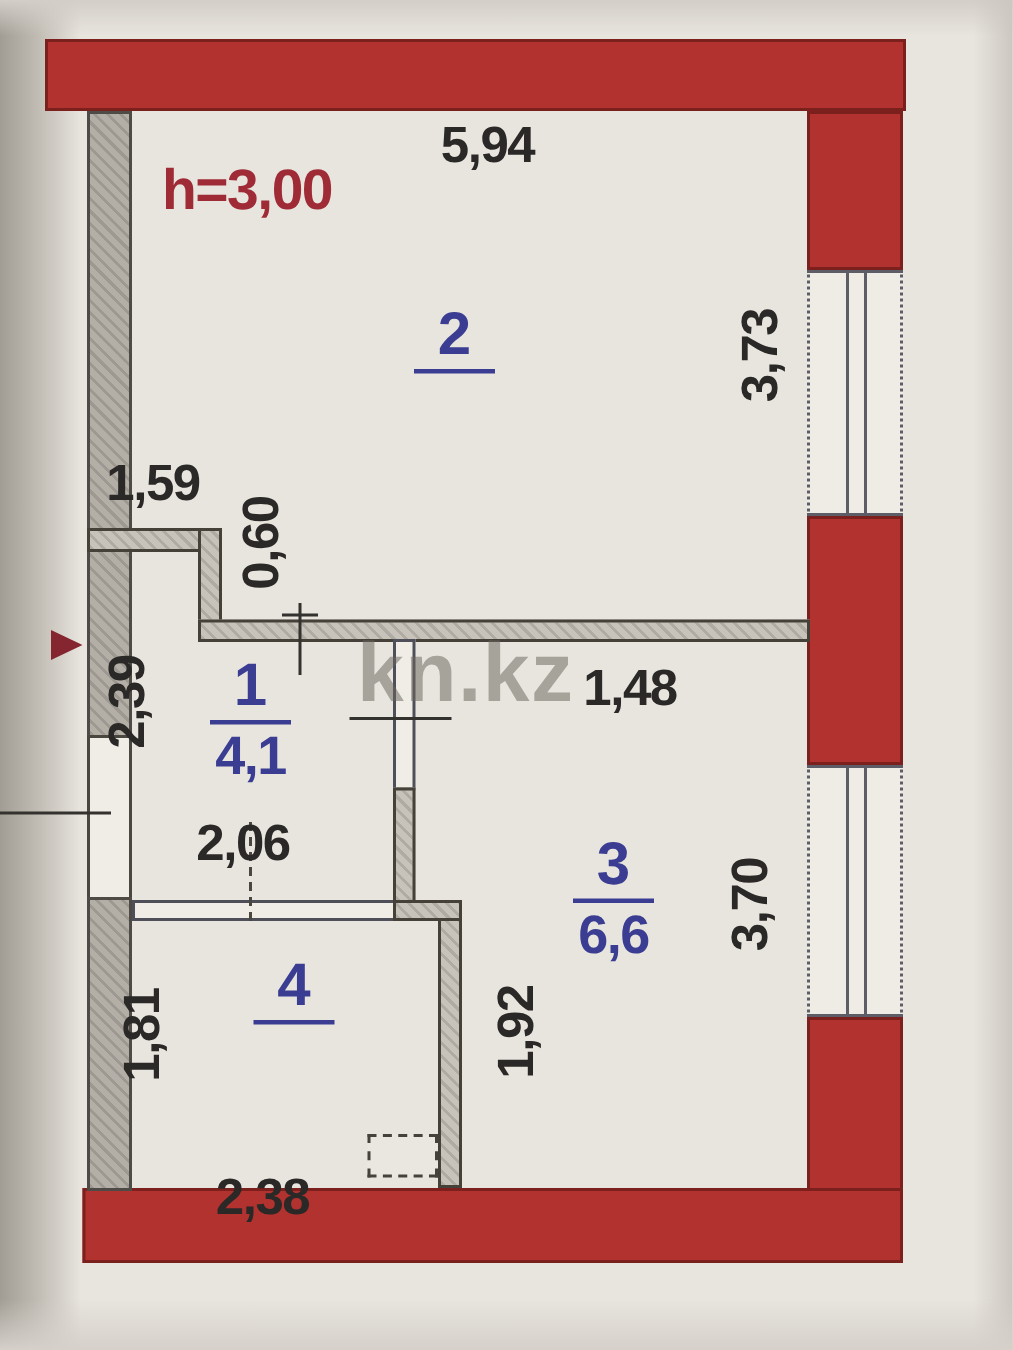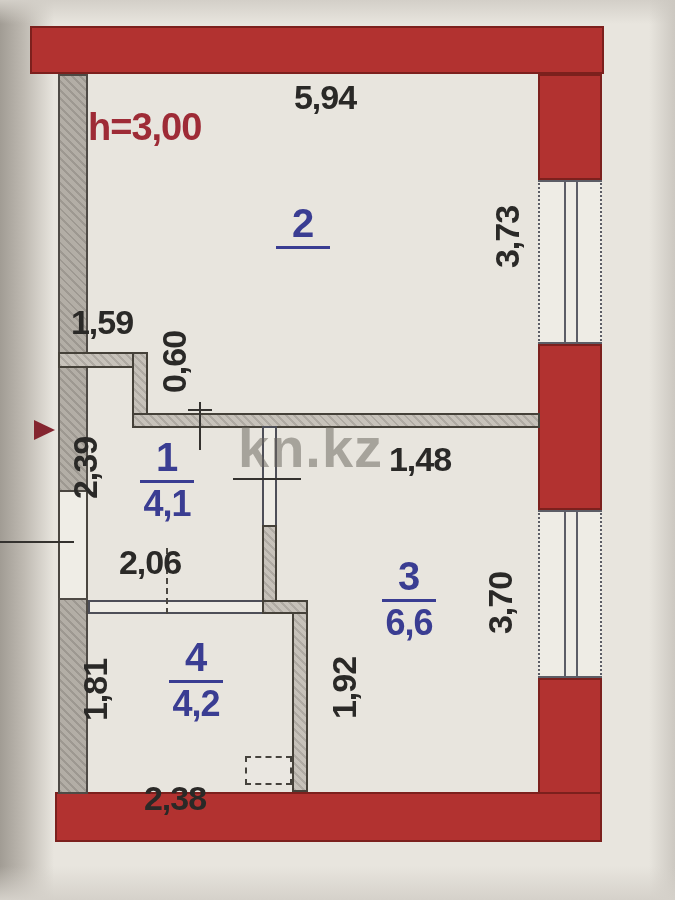--- a/index.html
+++ b/index.html
@@ -105,39 +105,38 @@
   <div class="mark dashv" style="left:166px;top:548px;width:2px;height:66px;"></div>
   <div class="mark vent" style="left:245px;top:756px;width:47px;height:29px;"></div>
   <div class="mark arrow" style="left:34px;top:420px;"></div>
 
   <div class="dim" style="left:270px;top:80px;width:110px;">5,94</div>
   <div class="dim vdim" style="left:447px;top:217px;">3,73</div>
   <div class="dim" style="left:52px;top:305px;width:100px;">1,59</div>
   <div class="dim vdim" style="left:114px;top:342px;">0,60</div>
   <div class="dim vdim" style="left:25px;top:448px;">2,39</div>
   <div class="dim" style="left:370px;top:442px;width:100px;">1,48</div>
-  <div class="dim" style="left:100px;top:545px;width:100px;">2,06</div>
+  <div class="dim" style="left:112px;top:545px;width:100px;">2,06</div>
   <div class="dim vdim" style="left:440px;top:583px;">3,70</div>
   <div class="dim vdim" style="left:35px;top:670px;">1,81</div>
   <div class="dim vdim" style="left:284px;top:668px;">1,92</div>
   <div class="dim" style="left:125px;top:737px;width:100px;margin-top:44px;">2,38</div>
 
-  <div class="hnote" style="left:88px;top:108px;">h=3,00</div>
+  <div class="hnote" style="left:108px;top:108px;">h=3,00</div>
 
   <div class="room" style="left:259px;top:203px;width:88px;">
     <div class="num">2</div>
   </div>
   <div class="room" style="left:128px;top:437px;width:78px;">
     <div class="num">1</div>
     <div class="area">4,1</div>
   </div>
   <div class="room" style="left:374px;top:556px;width:70px;">
     <div class="num">3</div>
     <div class="area">6,6</div>
   </div>
   <div class="room" style="left:155px;top:637px;width:82px;">
     <div class="num">4</div>
-    <div class="area">4,2</div>
   </div>
 
   <div class="wm" style="left:238px;top:420px;">kn.kz</div>
 
 </div>
 
 </body></html>

